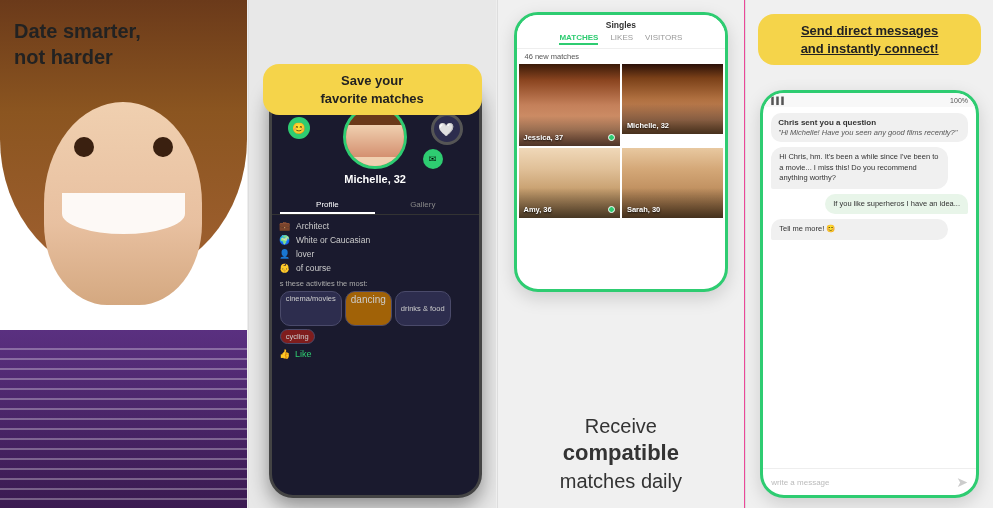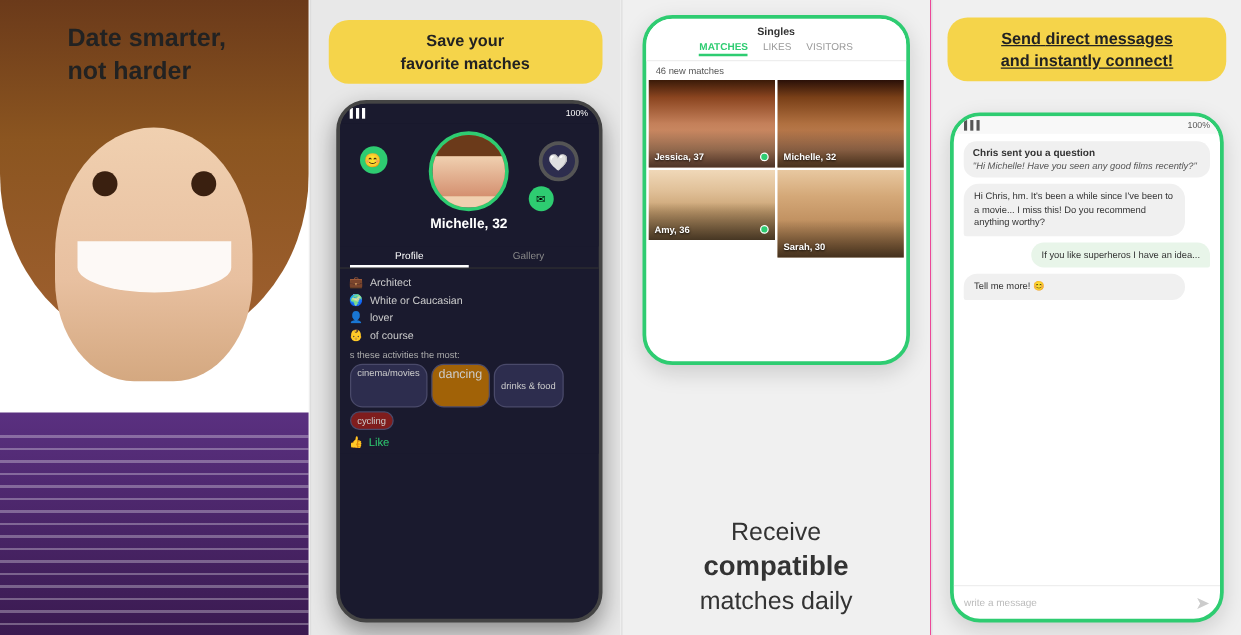--- a/index.html
+++ b/index.html
@@ -80,31 +80,31 @@
 
     <div style="position:absolute;bottom:0;left:0;right:0;height:32%;background:repeating-linear-gradient(0deg,transparent,transparent 8px,rgba(255,255,255,0.3) 8px,rgba(255,255,255,0.3) 10px);"></div>
 
     <div style="position:absolute;top:38%;left:25%;right:25%;height:8%;background:rgba(255,255,255,0.9);border-radius:0 0 50% 50%;"></div>
 
     <div style="position:absolute;top:27%;left:30%;width:8%;height:4%;background:#3a2010;border-radius:50%;"></div>
     <div style="position:absolute;top:27%;right:30%;width:8%;height:4%;background:#3a2010;border-radius:50%;"></div>
   </div>
 
   <div style="position:absolute;top:18px;left:14px;z-index:10;">
-    <div style="font-size:20px;font-weight:700;color:#222;line-height:1.3;margin-left:40px;">
+    <div style="font-size:20px;font-weight:700;color:#222;line-height:1.3;">
       <span>Date smarter,</span><br>
       <span>not harder</span>
     </div>
   </div>
 </div>
 
 <div class="panel panel-2" style="position:relative;background:#e8e8e8;">
 
   <div style="position:absolute;top:16px;left:14px;right:14px;z-index:20;">
-    <div class="yellow-bubble" style="font-size:13px;width:100%;box-sizing:border-box;">
+    <div class="yellow-bubble" style="font-size:13px;width:100%;box-sizing:border-box;margin-top:48px;">
       <span>Save your</span>
       <br><em>favorite</em>
       <span>matches</span>
     </div>
   </div>
 
   <div style="position:absolute;top:80px;left:20px;right:14px;bottom:10px;">
     <div style="background:#1a1a2e;border-radius:24px;border:3px solid #444;overflow:hidden;height:100%;box-shadow:0 8px 20px rgba(0,0,0,0.4);">
 
       <div style="background:#1a1a2e;height:16px;display:flex;align-items:center;padding:0 8px;justify-content:space-between;">
@@ -178,33 +178,33 @@
         <div style="display:flex;justify-content:center;gap:12px;">
           <span style="font-size:8px;color:#2ecc71;font-weight:700;border-bottom:2px solid #2ecc71;padding-bottom:1px;">MATCHES</span>
           <span style="font-size:8px;color:#999;">LIKES</span>
           <span style="font-size:8px;color:#999;">VISITORS</span>
         </div>
       </div>
       <div style="font-size:7.5px;color:#555;padding:3px 8px;">46 new matches</div>
 
       <div style="display:grid;grid-template-columns:1fr 1fr;gap:2px;padding:0 2px 2px;">
 
-        <div style="position:relative;height:70px;">
+        <div style="position:relative;height:82px;">
           <div style="width:100%;height:100%;background:linear-gradient(180deg,#3a1a08 0%,#8b4520 20%,#c4805a 50%,#d49870 80%,#c08060 100%);"></div>
           <div style="position:absolute;bottom:0;left:0;right:0;height:30px;background:linear-gradient(transparent,rgba(0,0,0,0.6));"></div>
           <span style="position:absolute;bottom:4px;left:5px;color:#fff;font-size:7.5px;font-weight:600;text-shadow:0 1px 2px rgba(0,0,0,0.9);">Jessica, 37</span>
           <span style="position:absolute;bottom:5px;right:5px;width:7px;height:7px;background:#2ecc71;border-radius:50%;border:1px solid #fff;display:block;"></span>
         </div>
         <div style="position:relative;height:70px;">
           <div style="width:100%;height:100%;background:linear-gradient(180deg,#2a1008 0%,#7a4018 20%,#b07040 50%,#c48860 80%,#b07848 100%);"></div>
           <div style="position:absolute;bottom:0;left:0;right:0;height:30px;background:linear-gradient(transparent,rgba(0,0,0,0.6));"></div>
           <span style="position:absolute;bottom:4px;left:5px;color:#fff;font-size:7.5px;font-weight:600;text-shadow:0 1px 2px rgba(0,0,0,0.9);">Michelle, 32</span>
         </div>
 
-        <div style="position:relative;height:56px;">
+        <div style="position:relative;height:70px;">
           <div style="width:100%;height:100%;background:linear-gradient(180deg,#f0d8b8 0%,#e0c098 30%,#c8a070 60%,#b08858 100%);"></div>
           <div style="position:absolute;bottom:0;left:0;right:0;height:30px;background:linear-gradient(transparent,rgba(0,0,0,0.6));"></div>
           <span style="position:absolute;bottom:4px;left:5px;color:#fff;font-size:7.5px;font-weight:600;text-shadow:0 1px 2px rgba(0,0,0,0.9);">Amy, 36</span>
           <span style="position:absolute;bottom:5px;right:5px;width:7px;height:7px;background:#2ecc71;border-radius:50%;border:1px solid #fff;display:block;"></span>
         </div>
         <div style="position:relative;height:70px;">
           <div style="width:100%;height:100%;background:linear-gradient(180deg,#e8c8a0 0%,#d4a878 30%,#c09060 60%,#a87848 100%);"></div>
           <div style="position:absolute;bottom:0;left:0;right:0;height:30px;background:linear-gradient(transparent,rgba(0,0,0,0.6));"></div>
           <span style="position:absolute;bottom:4px;left:5px;color:#fff;font-size:7.5px;font-weight:600;text-shadow:0 1px 2px rgba(0,0,0,0.9);">Sarah, 30</span>
         </div>

